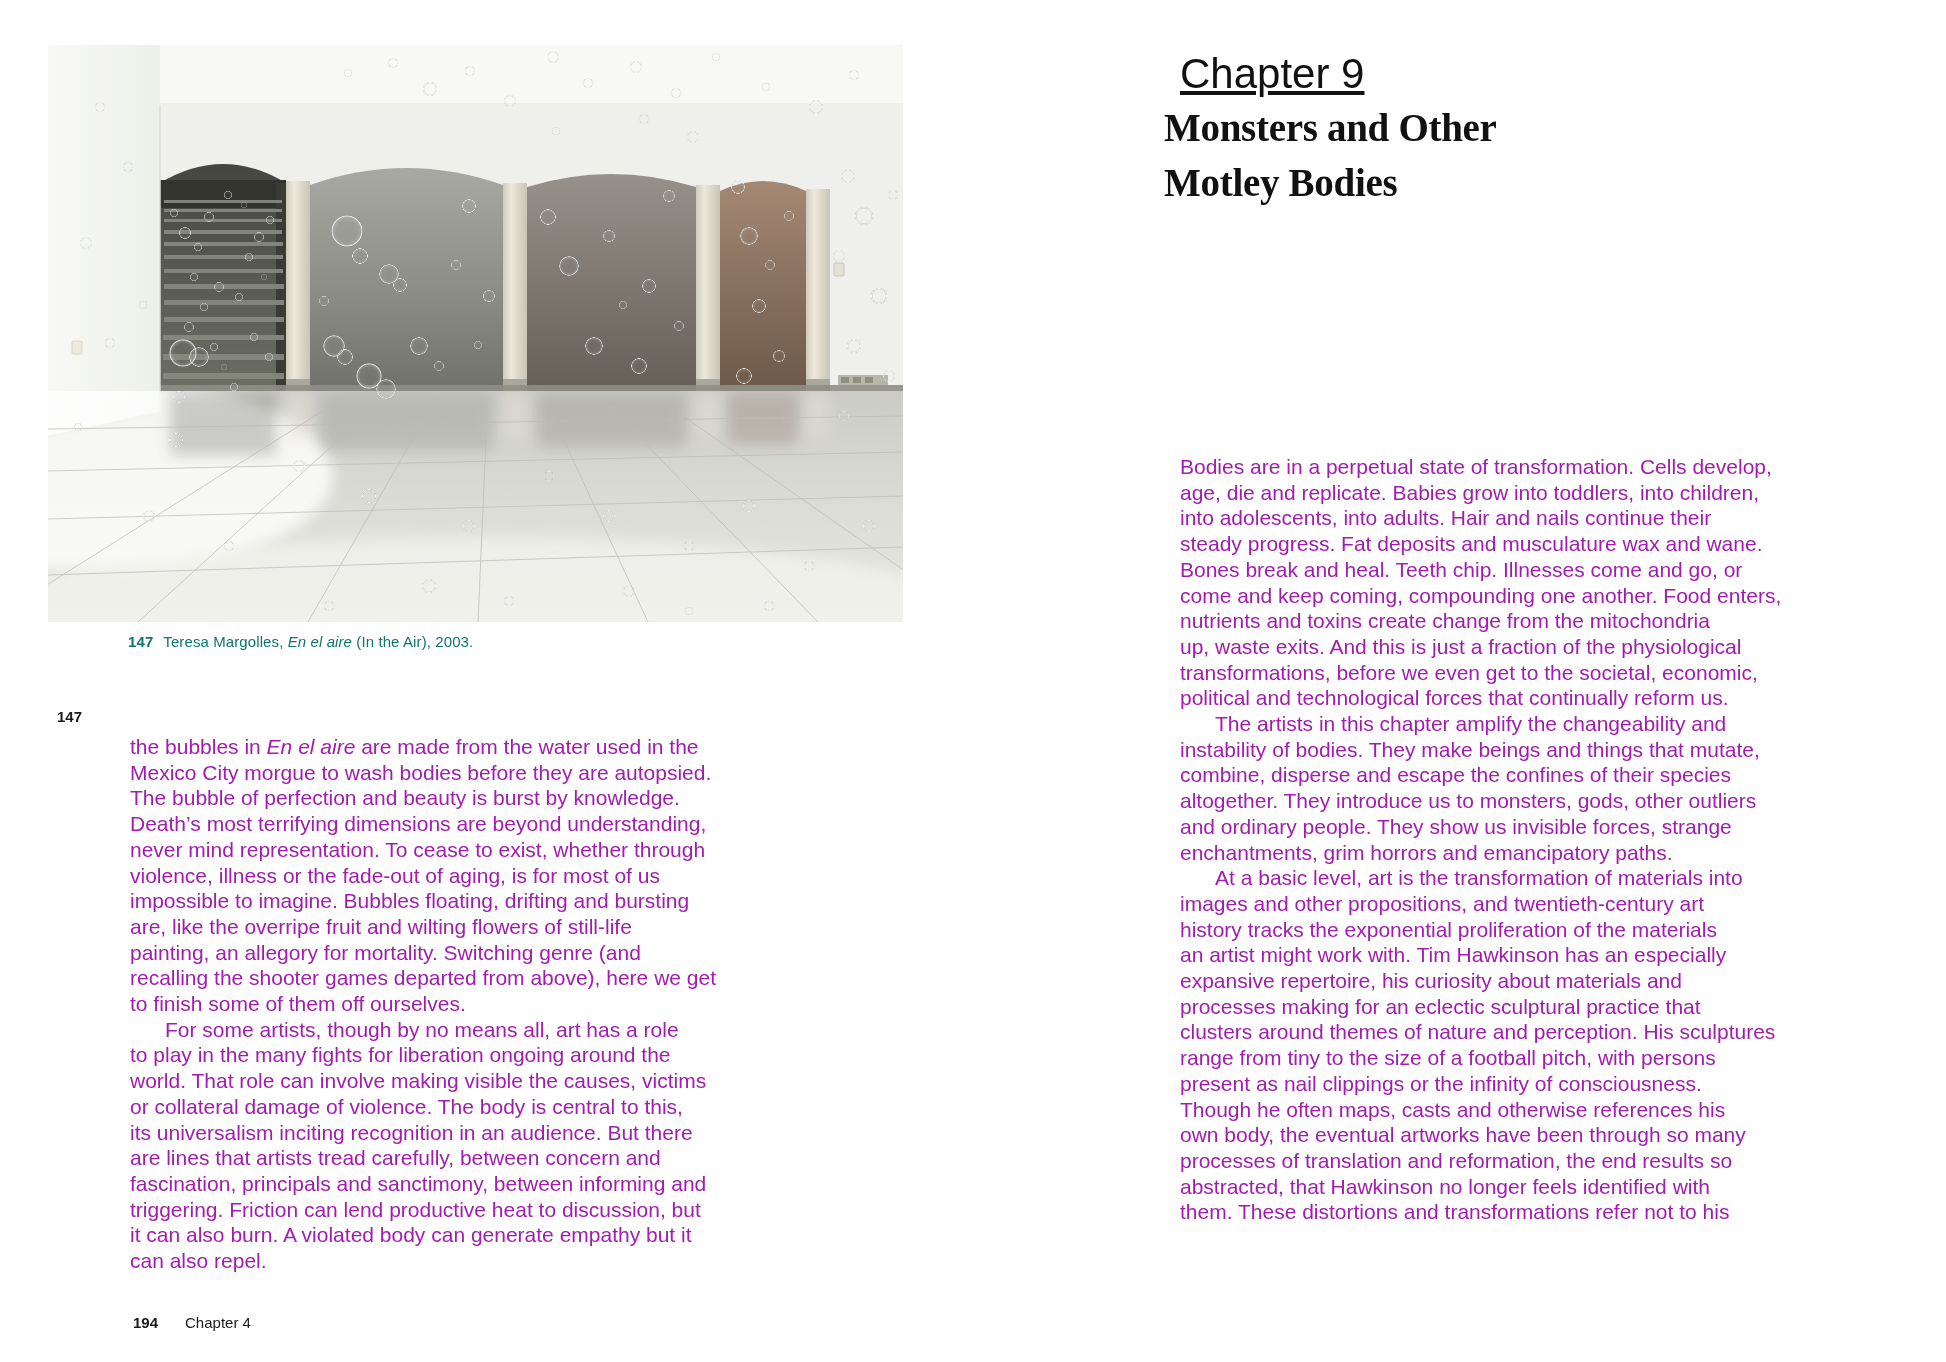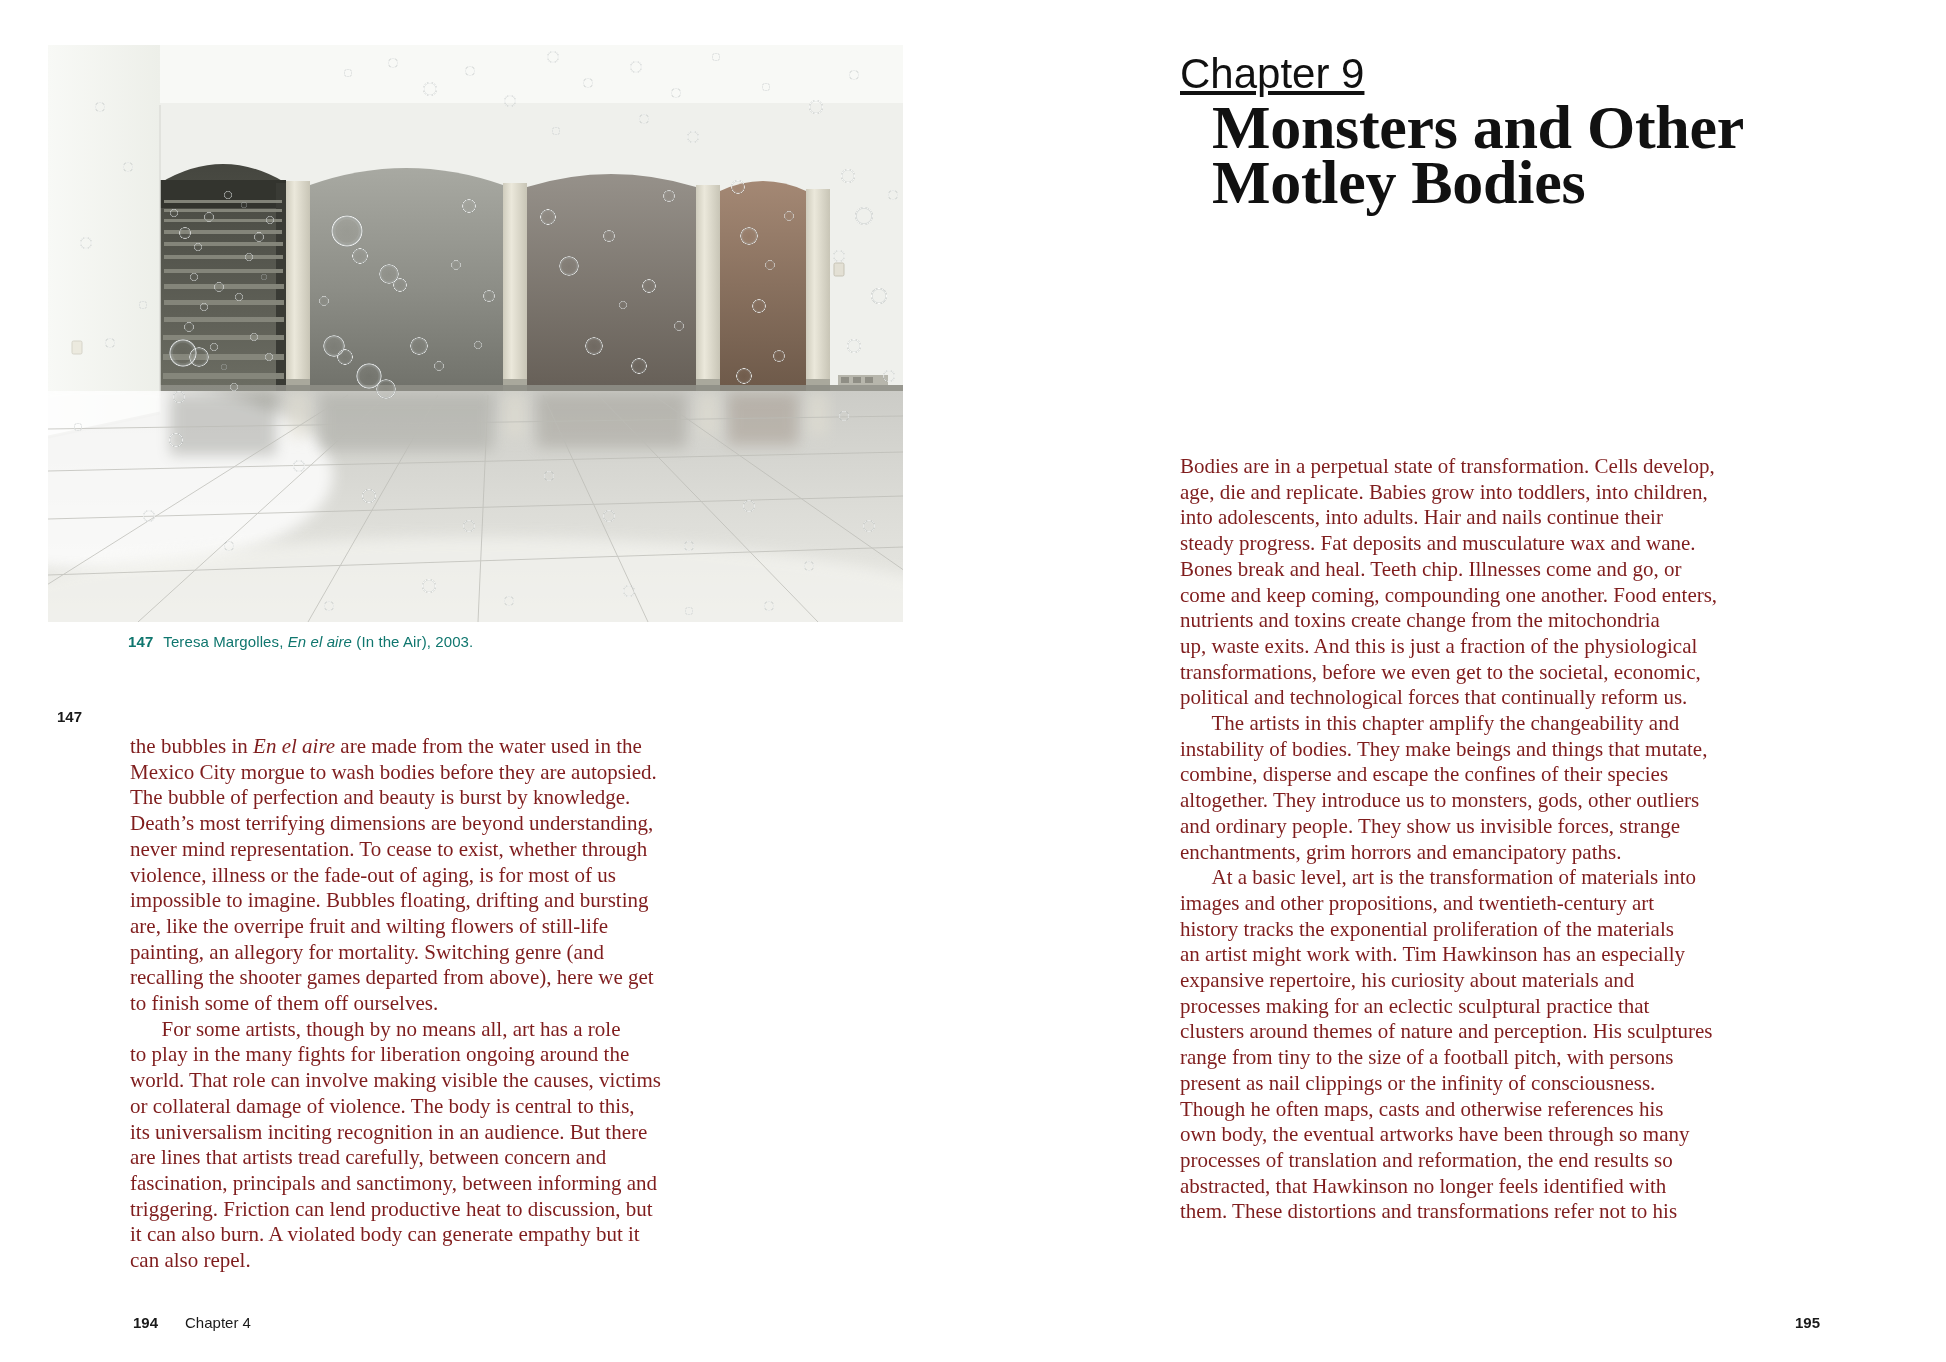--- a/index.html
+++ b/index.html
@@ -8,31 +8,31 @@
   .abs { position:absolute; }
 
   .photo { left:48px; top:45px; width:855px; height:577px; display:block; }
 
   .caption { left:128px; top:633px; font-size:15px; color:#0f766e; letter-spacing:0.1px; }
   .caption .capnum { font-weight:700; margin-right:10px; }
   .caption .ital { font-style:italic; }
 
   .marginnum { left:57px; top:708px; font-size:15px; font-weight:700; }
 
-  .bodytext { font-family:Liberation Serif, serif; font-size:21px; line-height:25.7px;
-              color:#7f1d1d; }
+  .bodytext { font-family:Liberation Sans, sans-serif; font-size:21px; line-height:25.7px;
+              color:#a21caf; }
   .prewrap { white-space:pre-wrap; }
   .left-body  { left:130px; top:734px; width:665px; }
   .right-body { left:1180px; top:454px; width:660px; }
   .bline { white-space:pre; }
   .bline .ital { font-style:italic; }
 
   .kicker { left:1180px; top:50px; font-size:42px; line-height:48px; font-weight:400; color:#111;text-decoration:underline; }
-  .title  { left:1212px; top:100px; font-family:"Liberation Serif", serif; font-weight:700;
-            font-size:62px; line-height:55px; letter-spacing:-0.3px; color:#111;
+  .title  { left:1164px; top:100px; font-family:"Liberation Serif", serif; font-weight:700;
+            font-size:39px; line-height:55px; letter-spacing:-0.3px; color:#111;
             white-space:pre-line; }
 
   .footer { font-size:15px; color:#1a1a1a;margin-top:28px; }
   .footer-left { left:133px; top:1286px; display:flex; gap:27px; align-items:baseline; }
   .footer-right { left:1180px; top:1286px; width:640px; text-align:right; }
   .pagenum { font-weight:700; }
 </style>
 </head>
 <body>
 
@@ -348,17 +348,14 @@
 processes making for an eclectic sculptural practice that
 clusters around themes of nature and perception. His sculptures
 range from tiny to the size of a football pitch, with persons
 present as nail clippings or the infinity of consciousness.
 Though he often maps, casts and otherwise references his
 own body, the eventual artworks have been through so many
 processes of translation and reformation, the end results so
 abstracted, that Hawkinson no longer feels identified with
 them. These distortions and transformations refer not to his</div>
 
-  <div class="abs footer footer-right">
-    <span class="pagenum">195</span>
-  </div>
 
 </div>
 
 </body></html>

